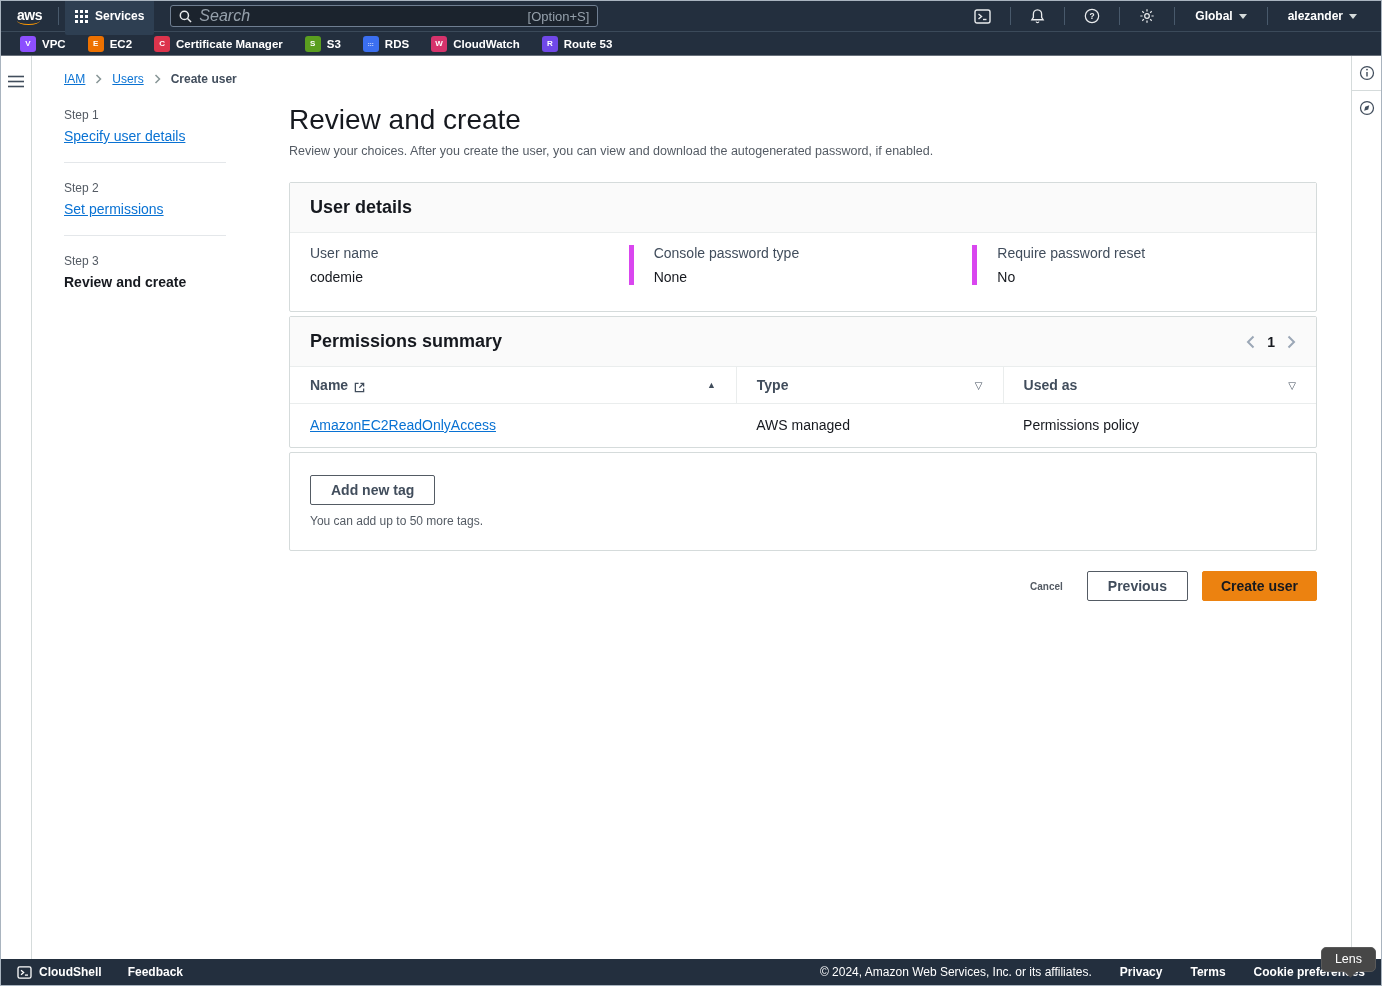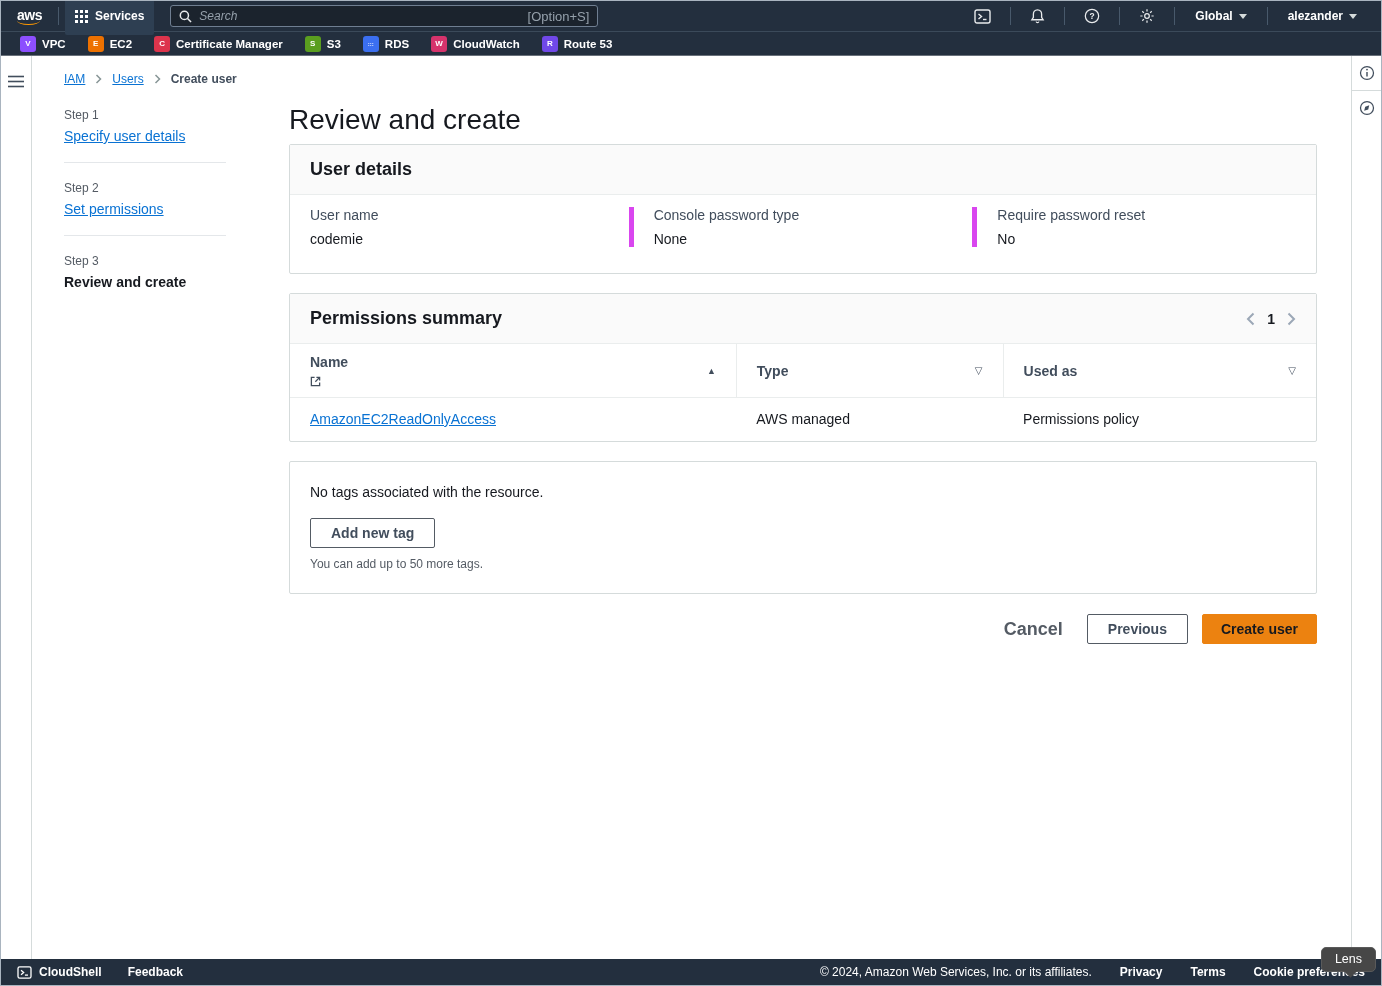--- a/index.html
+++ b/index.html
@@ -21,21 +21,21 @@
     border-bottom:1.6px solid #ff9900; border-radius:0 0 60% 60%/0 0 100% 100%; }
   .nav-sep { width:1px; height:18px; background:#48596b; margin:0 6px; }
   .services-btn { display:flex; align-items:center; gap:7px; padding:12px 10px; background:#2e3f52;
     border-radius:2px; font-size:12px; font-weight:bold; color:#fff; cursor:pointer; }
   .searchbox {
     flex:0 0 428px; margin-left:16px; height:22px; background:#1b232d;
     border:1px solid #6f7e91; border-radius:3px; display:flex; align-items:center; padding:0 8px; gap:7px;
   }
   .searchbox input {
     flex:1; background:transparent; border:none; outline:none; color:#d1d5db;
-    font-style:italic; font-size:12px; font-family:inherit;
+    font-style:italic; font-size:16px; font-family:inherit;
   }
   .searchbox input::placeholder { color:#95a0ab; font-style:italic; }
   .search-shortcut { font-size:13px; color:#95a0ab; }
   .topnav-right { margin-left:auto; display:flex; align-items:center; }
   .icon-btn { padding:0 13px; display:flex; align-items:center; cursor:pointer; }
   .nav-dd { display:flex; align-items:center; gap:6px; font-size:12px; font-weight:bold; color:#fff;
     padding:0 14px; cursor:pointer; }
   .caret { width:0; height:0; border-left:4px solid transparent; border-right:4px solid transparent; border-top:5px solid #d5dbdb; }
 
   
@@ -68,21 +68,21 @@
   .step-num { font-size:12px; color:#545b64; margin-bottom:6px; }
   .step-link { font-size:14px; color:#0972d3; text-decoration:underline; cursor:pointer; }
   .step-current { font-size:14px; font-weight:bold; color:#16191f; }
   .step-divider { border:none; border-top:1px solid #e4e7ea; margin:18px 0; }
 
   
   .main-col { flex:1; max-width:1030px; padding-top:2px; }
   h1 { font-size:28px; font-weight:500; color:#16191f; margin:6px 0 8px; }
   .page-sub { font-size:12.5px; color:#545b64; margin-bottom:24px; }
 
-  .panel { border:1px solid #d5dbdb; border-radius:2px; background:#fff; margin-bottom:19px; }
+  .panel { border:1px solid #d5dbdb; border-radius:2px; background:#fff; margin-bottom:4px; }
   .panel-header { background:#fafafa; border-bottom:1px solid #eaeded; padding:14px 20px; }
   .panel-header h2 { font-size:18px; font-weight:bold; color:#16191f; display:inline; }
   .opt { font-size:12px; font-style:italic; font-weight:normal; color:#545b64; }
   .panel-desc { font-size:12px; color:#414d5c; margin-top:7px; }
 
   
   .ud-body { display:flex; padding:12px 0 26px; }
   .ud-field { flex:1; padding:0 20px; }
   .ud-field + .ud-field { border-left:5px solid #d946ef; }
   .f-label { font-size:14px; color:#414d5c; margin-bottom:8px; }
@@ -91,36 +91,36 @@
   
   .perm-header { display:flex; align-items:center; justify-content:space-between; }
   .pager { display:flex; align-items:center; gap:12px; }
   .pg-btn { color:#9ba7b6; cursor:pointer; display:flex; }
   .pg-num { font-size:14px; font-weight:bold; color:#16191f; }
   table.perm { width:100%; border-collapse:collapse; font-size:14px; }
   .perm th { text-align:left; font-weight:bold; color:#414d5c; padding:10px 20px; border-bottom:1px solid #eaeded; }
   .perm th + th { border-left:1px solid #eaeded; }
   .perm td { padding:13px 20px 14px; }
   .th-inner { display:flex; align-items:center; justify-content:space-between; gap:6px; }
-  .th-label { display:flex; align-items:flex-start; gap:6px;flex-direction:column; }
+  .th-label { display:flex; align-items:flex-end; gap:6px; }
   .sort-asc { font-size:9px; color:#414d5c; }
   .filter-ic { font-size:10px; color:#414d5c; }
   .policy-link { color:#0972d3; text-decoration:underline; cursor:pointer; }
   .col-name { width:43.5%; } .col-type { width:26%; }
 
   
   .tags-body { padding:22px 20px 22px; }
   .empty-text { font-size:14px; color:#16191f; margin-bottom:18px; }
   .btn { font-family:inherit; font-size:14px; font-weight:bold; border-radius:2px; cursor:pointer; }
   .btn-normal { background:#fff; border:1px solid #545b64; color:#414d5c; padding:6px 20px; }
   .limit-text { font-size:12px; color:#545b64; margin-top:9px; }
 
   
   .actions { display:flex; align-items:center; justify-content:flex-end; gap:14px; margin:20px 0 0; }
-  .btn-link { background:none; border:none; font-family:inherit; font-size:18px; font-weight:bold; color:#545b64; cursor:pointer; margin-right:10px; }
+  .btn-link { background:none; border:none; font-family:inherit; font-size:10px; font-weight:bold; color:#545b64; cursor:pointer; margin-right:10px; }
   .btn-primary { background:#ec8210; border:1px solid #ec8210; color:#16191f; padding:6px 18px; }
 
   
   .footer {
     position:absolute; left:0; right:0; bottom:0; height:26px; background:#232f3e;
     display:flex; align-items:center; padding:0 16px; color:#fff; font-size:12px; font-weight:bold;
   }
   .foot-item { display:flex; align-items:center; gap:7px; margin-right:26px; cursor:pointer; }
   .footer-right { margin-left:auto; display:flex; align-items:center; gap:28px; }
   .foot-link { cursor:pointer; }
@@ -281,20 +281,21 @@
         <hr class="step-divider">
         <div class="step-num">Step 2</div>
         <div class="step-link">Set permissions</div>
         <hr class="step-divider">
         <div class="step-num">Step 3</div>
         <div class="step-current">Review and create</div>
       </div>
 
       <div class="main-col">
         <h1>Review and create</h1>
+        <div class="page-sub">Review your choices. After you create the user, you can view and download the autogenerated password, if enabled.</div>
 
         <div class="panel">
           <div class="panel-header">
             <h2>User details</h2>
           </div>
           <div class="ud-body">
             <div class="ud-field">
               <div class="f-label">User name</div>
               <div class="f-value">codemie</div>
             </div>
@@ -361,21 +362,20 @@
                 <td><span class="policy-link">AmazonEC2ReadOnlyAccess</span></td>
                 <td>AWS managed</td>
                 <td>Permissions policy</td>
               </tr>
             </tbody>
           </table>
         </div>
 
         <div class="panel">
           <div class="tags-body">
-            <div class="empty-text">No tags associated with the resource.</div>
             <button class="btn btn-normal">Add new tag</button>
             <div class="limit-text">You can add up to 50 more tags.</div>
           </div>
         </div>
 
         <div class="actions">
           <button class="btn-link">Cancel</button>
           <button class="btn btn-normal">Previous</button>
           <button class="btn btn-primary">Create user</button>
         </div>

